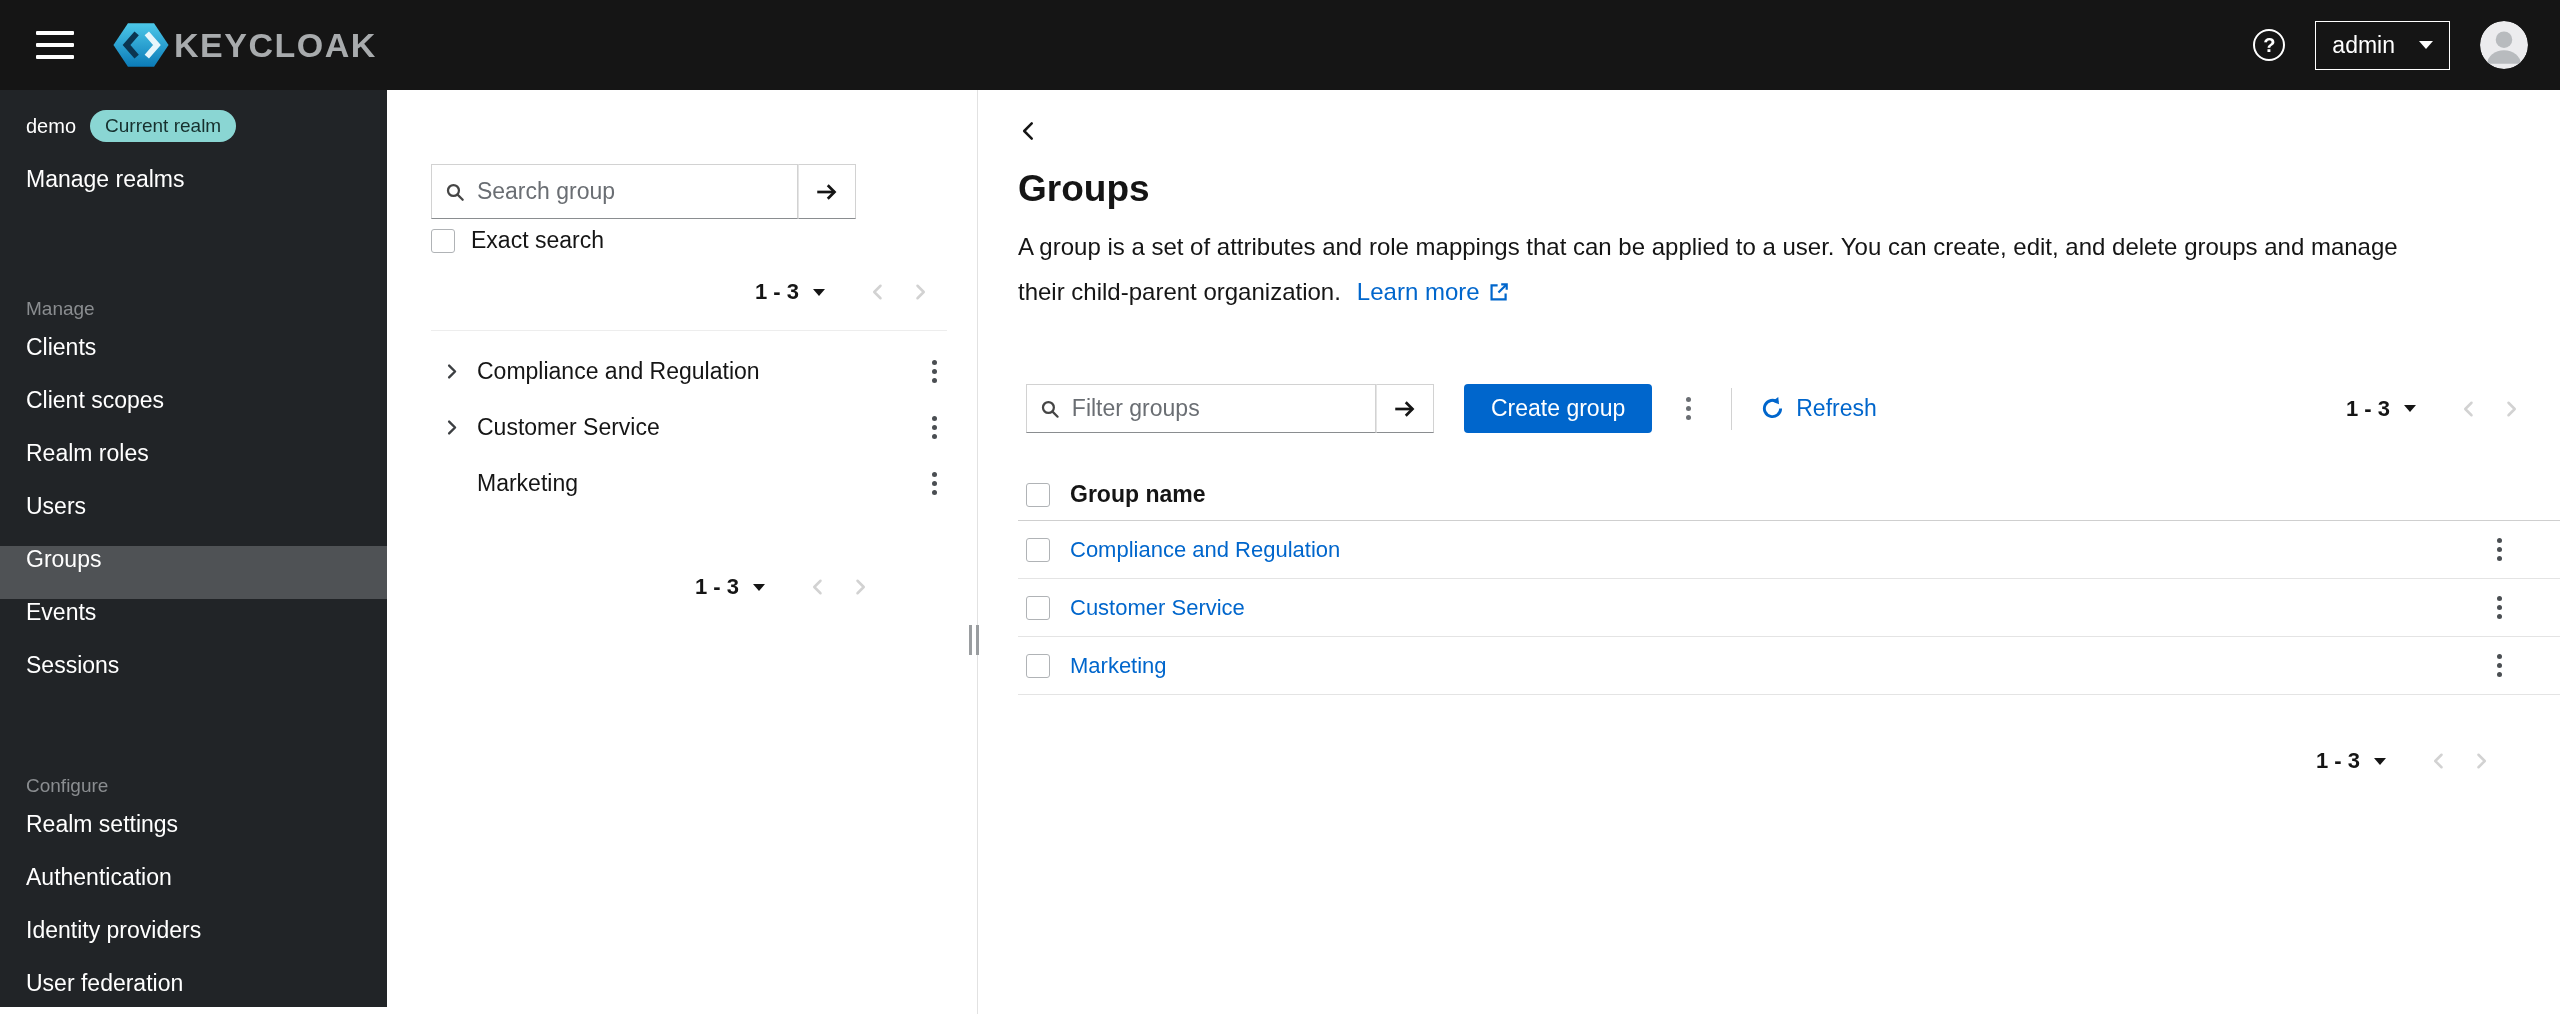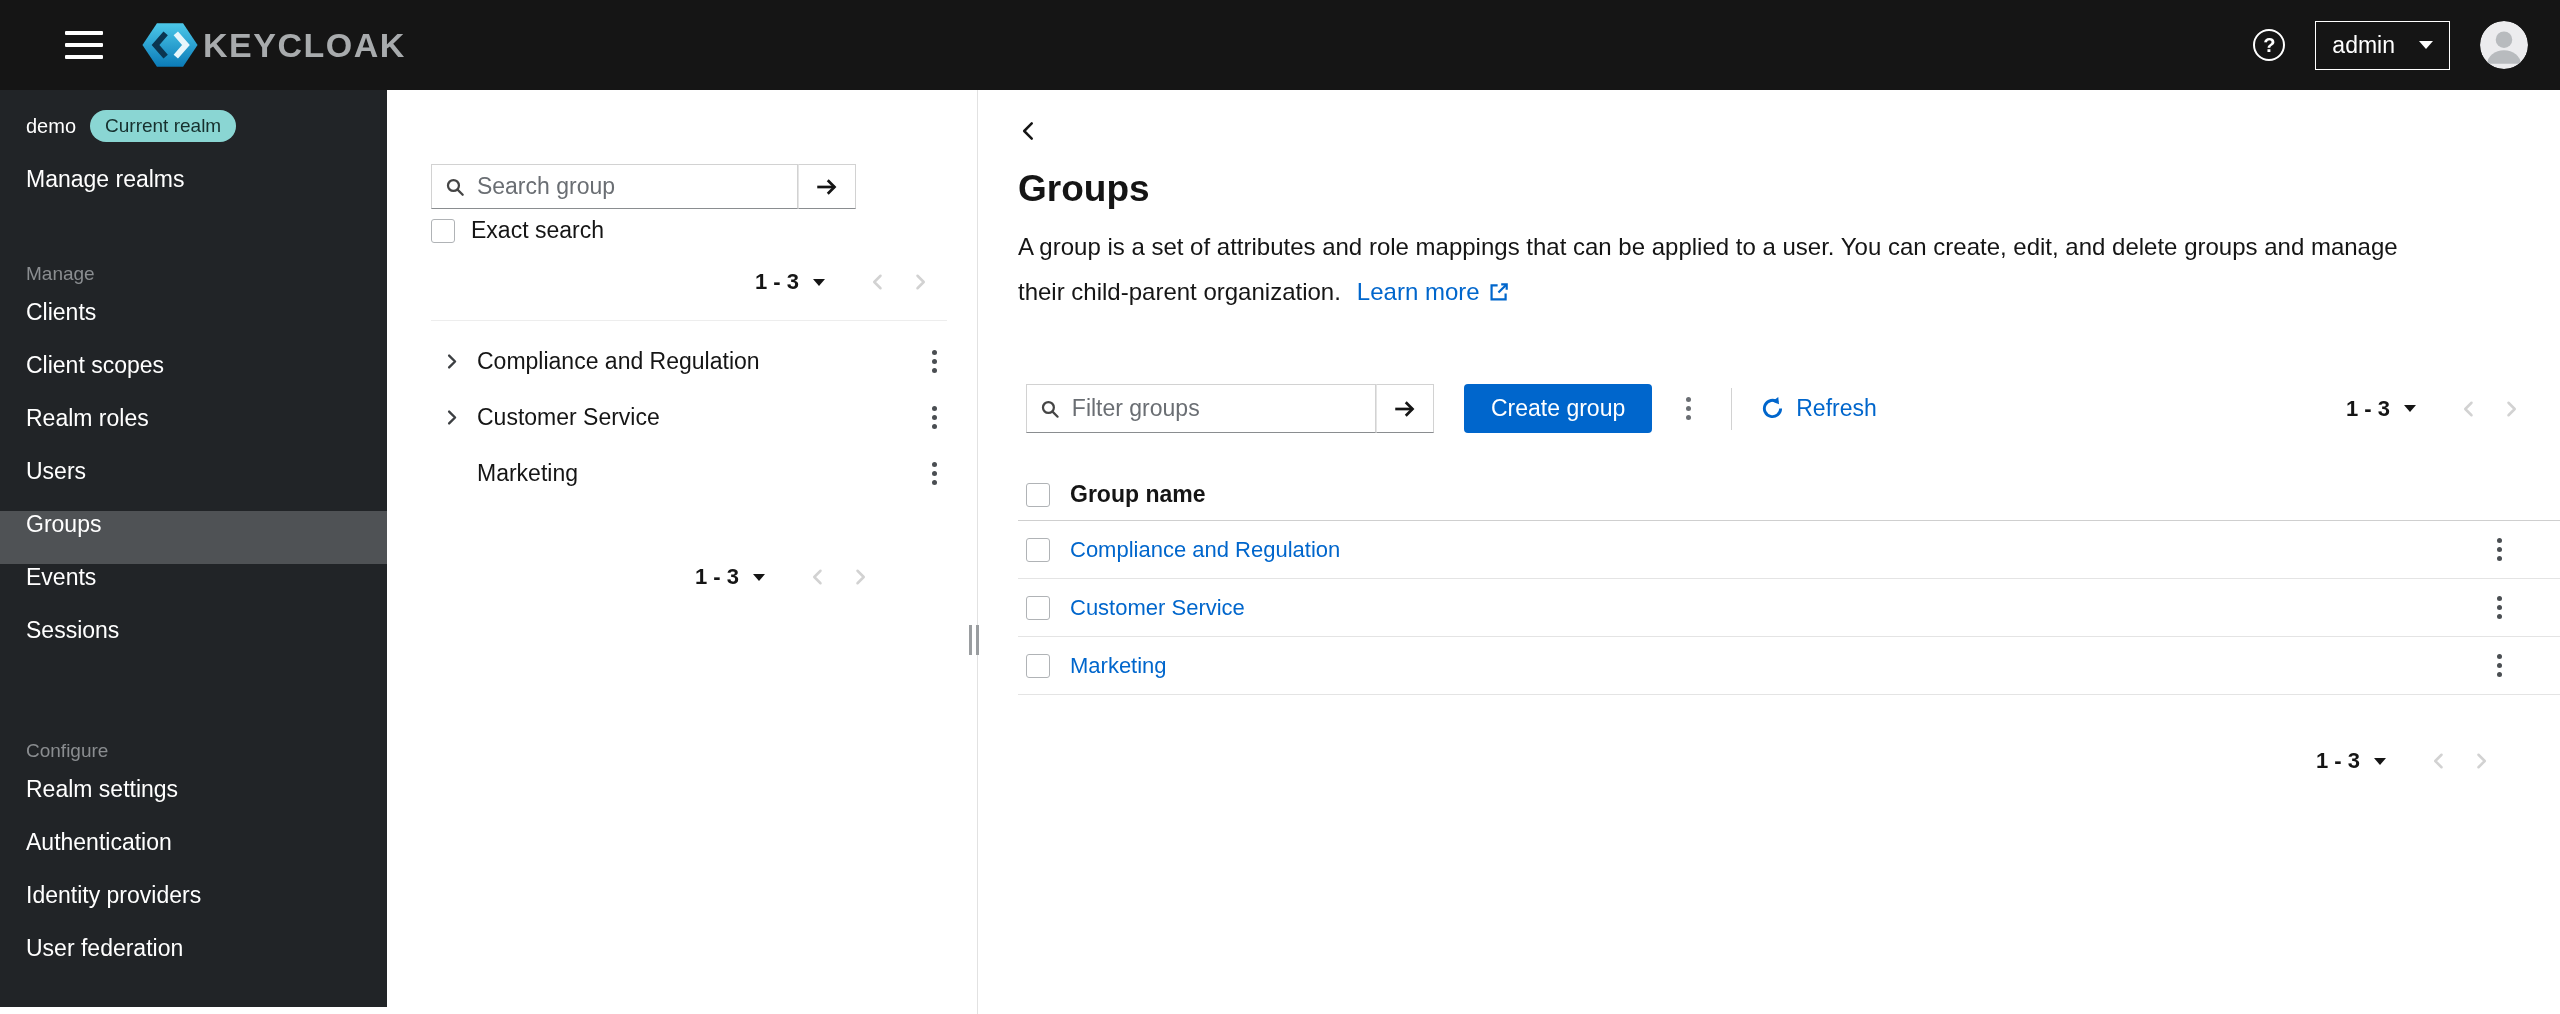--- a/index.html
+++ b/index.html
@@ -5,21 +5,21 @@
   * { margin:0; padding:0; box-sizing:border-box; }
   html,body { width:2560px; height:1014px; }
   body {
     font-family:"Liberation Sans", sans-serif;
     color:#151515; background:#fff; overflow:hidden; position:relative;
   }
   button { font-family:inherit; }
 
   
   .masthead { position:absolute; top:0; left:0; width:2560px; height:90px;
-    background:#151515; display:flex; align-items:center; z-index:10;padding-left:29px; }
+    background:#151515; display:flex; align-items:center; z-index:10; }
   .nav-toggle { margin-left:28px; width:56px; height:56px; background:none; border:none;
     display:flex; flex-direction:column; justify-content:center; gap:8px; cursor:pointer; padding:8px; }
   .nav-toggle span { display:block; width:38px; height:4px; background:#fff; border-radius:1px; }
   .brand { display:flex; align-items:center; margin-left:28px; gap:4px; }
   .brand svg { width:58px; height:58px; }
   .brand-text { font-size:34px; font-weight:700; color:#a8abad; letter-spacing:1.5px; }
   .masthead-right { margin-left:auto; display:flex; align-items:center; margin-right:32px; gap:30px; }
   .help-btn { background:none; border:none; cursor:pointer; display:flex; }
   .help-circle { display:flex; align-items:center; justify-content:center; width:32px; height:32px;
     border:2.5px solid #fff; border-radius:50%; color:#fff; font-size:20px; font-weight:700; }
@@ -35,28 +35,28 @@
     background:#212427; color:#fff; padding-top:10px; overflow:hidden; }
   .realm-row { display:flex; align-items:center; gap:14px; padding:10px 26px; height:52px; }
   .realm-name { font-size:20px; color:#fff; }
   .realm-badge { background:#8ad6d3; color:#16302e; font-size:19px; padding:5px 15px;
     border-radius:20px; white-space:nowrap; }
   .side-item { display:flex; align-items:flex-start; height:53px; padding:0 26px;
     font-size:23px; color:#fff; cursor:pointer; white-space:nowrap; }
   .side-item.selected { background:#4f5255; }
   .manage-realms { margin-top:14px; }
   .side-section-title { font-size:19px; color:#8a8d90; padding:0 26px; margin-bottom:14px; }
-  .section-manage { margin-top:44px; }
+  .section-manage { margin-top:79px; }
   .section-configure { margin-top:70px; }
 
   
   .tree-panel { position:absolute; top:90px; left:387px; width:590px; bottom:0;
     background:#fff; padding:74px 30px 0 44px; }
   .tree-head { border-bottom:1px solid #ededed; padding-bottom:18px; }
-  .search-group { display:flex; height:45px; width:425px; }
+  .search-group { display:flex; height:55px; width:425px; }
   .search-input-wrap { flex:1; display:flex; align-items:center; gap:12px;
     border:1px solid #d2d2d2; border-bottom-color:#8a8d90; padding:0 13px; background:#fff; }
   .text-input { border:none; outline:none; font-size:23px; font-family:inherit;
     width:100%; color:#151515; background:transparent; }
   .text-input::placeholder { color:#6a6e73; }
   .search-btn { width:58px; border:1px solid #d2d2d2; border-left:1px solid #e5e5e5;
     border-bottom-color:#8a8d90; background:#fff; display:flex; align-items:center;
     justify-content:center; cursor:pointer; color:#151515; }
   .exact-row { display:flex; align-items:center; gap:16px; margin-top:8px; }
   .exact-label { font-size:23px; }

